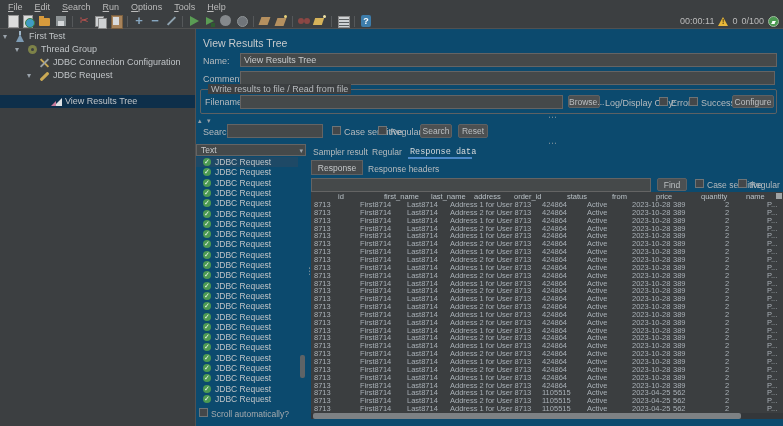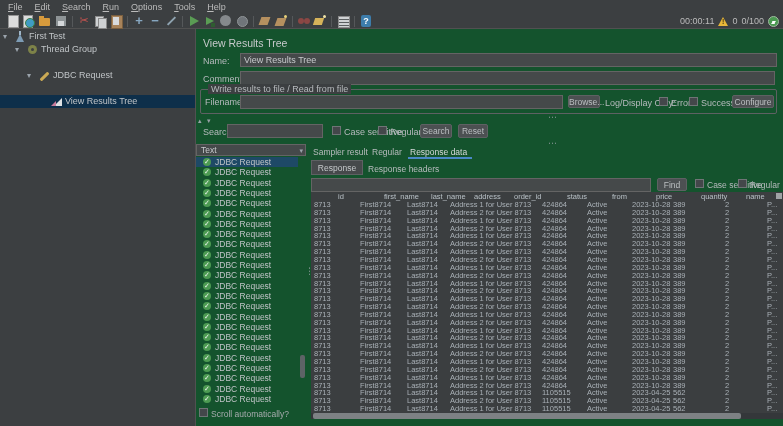--- a/index.html
+++ b/index.html
@@ -1,19 +1,19 @@
 <!DOCTYPE html>
 <html><head>
 <meta charset="utf-8">
 <style>
   * { margin:0; padding:0; box-sizing:border-box; }
   html,body { background:#2b2b2b; }
   .app {
     position:relative; width:783px; height:426px; overflow:hidden;
-    background:#14532d; color:#bbbbbb;
+    background:#0c4a6e; color:#bbbbbb;
     font-family:"Liberation Sans", sans-serif; font-size:9px;
   }
   
   .menubar { position:absolute; left:0; top:0; width:783px; height:14px;
     display:flex; align-items:center; padding-left:3px; gap:2px; background:#3c3f41; }
   .menu-item { padding:1px 5px; color:#bbbbbb; font-size:9px; cursor:default; }
   .menu-item::first-letter { text-decoration:underline; }
   .toolbar { position:absolute; left:0; top:14px; width:783px; height:15px;
     display:flex; align-items:center; padding-left:2px; background:#3c3f41;
     border-bottom:1px solid #515151; }
@@ -92,21 +92,21 @@
   .vm-select .arr { position:absolute; right:2px; top:0; color:#9aa3ab; font-size:7px; line-height:11px; }
   .rlist { position:absolute; overflow:hidden; }
   .ritem { position:absolute; left:0; width:100%; height:10.3px; line-height:10.3px; font-size:8.5px; color:#c0c4c7; white-space:nowrap; cursor:default; }
   .ritem.sel { background:#1e4966; }
   .shield { position:absolute; left:7px; top:1px; width:8px; height:8px; border-radius:50%; background:#4c9a52; }
   .shield::after { content:"\2713"; position:absolute; left:1px; top:-1px; color:#eaf2ea; font-size:7px; }
   .ritem .rlbl { position:absolute; left:19px; top:0; }
   .scroll-thumb { position:absolute; background:#5e6366; border-radius:2px; }
   
   .tab { position:absolute; font-size:8.5px; color:#b8bcbe; cursor:default; }
-  .tab.active { color:#d6d9db; }
+  .tab.active { color:#d6d9db;font-family:Liberation Mono, monospace; }
   .tab-underline { position:absolute; height:2px; background:#4a88c7; }
   .subtab-box { position:absolute; background:#46494b; border:1px solid #5e6163; font-size:8.5px; color:#c6c9cb; text-align:center; }
   
   .rtable { position:absolute; overflow:hidden; background:#3b3e40; }
   .t-row { position:absolute; left:0; width:100%; height:8px; }
   .t-cell { position:absolute; top:0; font-size:7.5px; line-height:8px; color:#a9b0b6; white-space:nowrap; }
   .t-head .t-cell { color:#b8c0c6;margin-left:24px; }
   .hscroll-track { position:absolute; background:#34373a; }
   .hscroll-thumb { position:absolute; background:#7d8184; border-radius:2px; }
 </style>
@@ -184,20 +184,24 @@
       <div class="tree-row" style="top: 1px;">
         <span class="exp" style="left: 3px;">▾</span>
         <span class="tico ti-test-plan-icon" style="left: 15px;"></span>
         <span class="lbl" style="left: 29px;">First Test</span>
       </div>
       <div class="tree-row" style="top: 14px;">
         <span class="exp" style="left: 15px;">▾</span>
         <span class="tico ti-thread-group-icon" style="left: 27px;"></span>
         <span class="lbl" style="left: 41px;">Thread Group</span>
       </div>
+      <div class="tree-row" style="top: 27px;">
+        <span class="tico ti-jdbc-config-icon" style="left: 39px;"></span>
+        <span class="lbl" style="left: 53px;">JDBC Connection Configuration</span>
+      </div>
       <div class="tree-row" style="top: 40px;">
         <span class="exp" style="left: 27px;">▾</span>
         <span class="tico ti-jdbc-request-icon" style="left: 39px;"></span>
         <span class="lbl" style="left: 53px;">JDBC Request</span>
       </div>
       <div class="tree-row sel" style="top: 66px;">
         <span class="tico ti-listener-icon" style="left: 51px;"></span>
         <span class="lbl" style="left: 65px;">View Results Tree</span>
       </div>
     </div>

